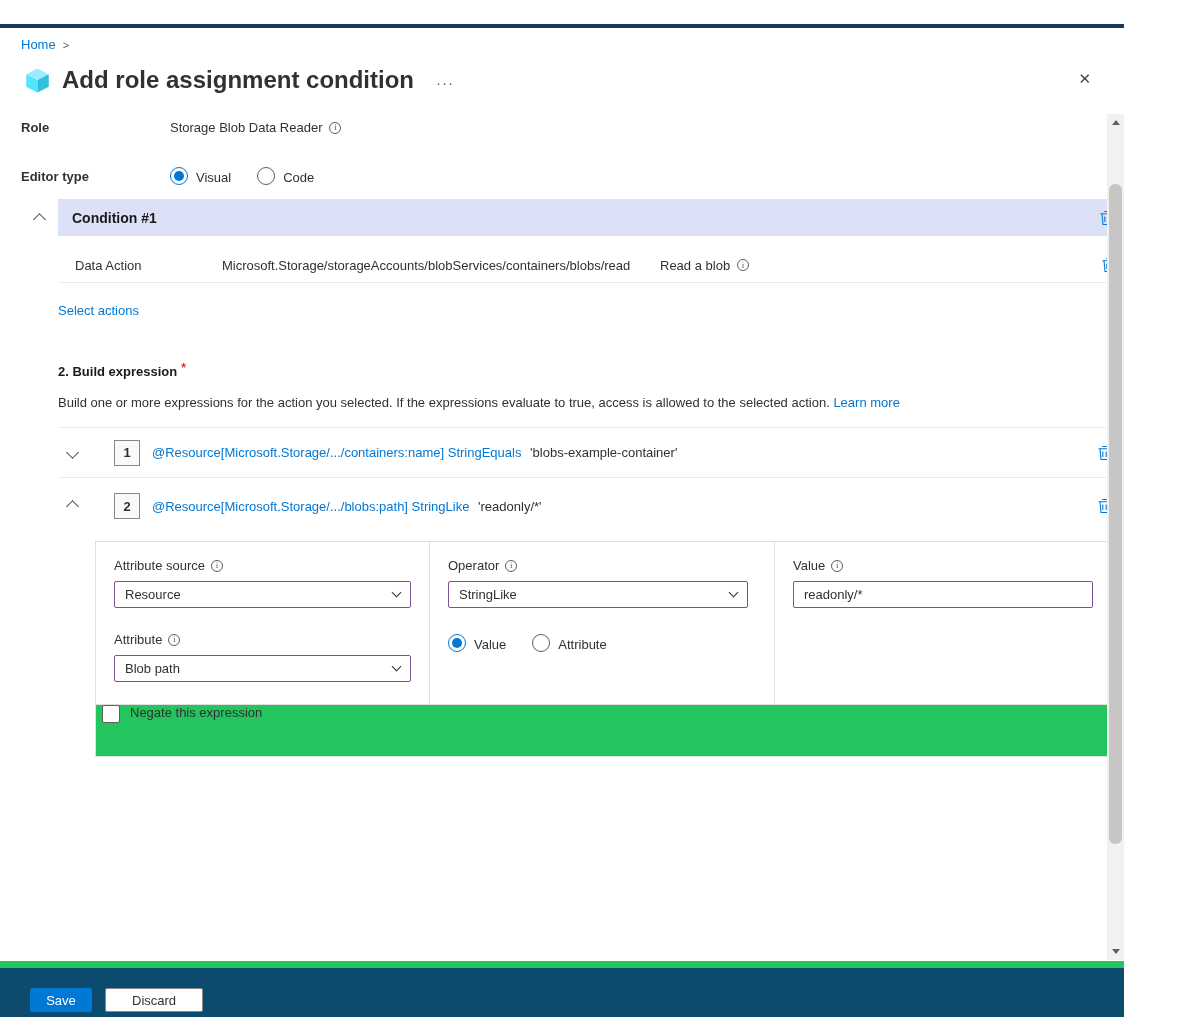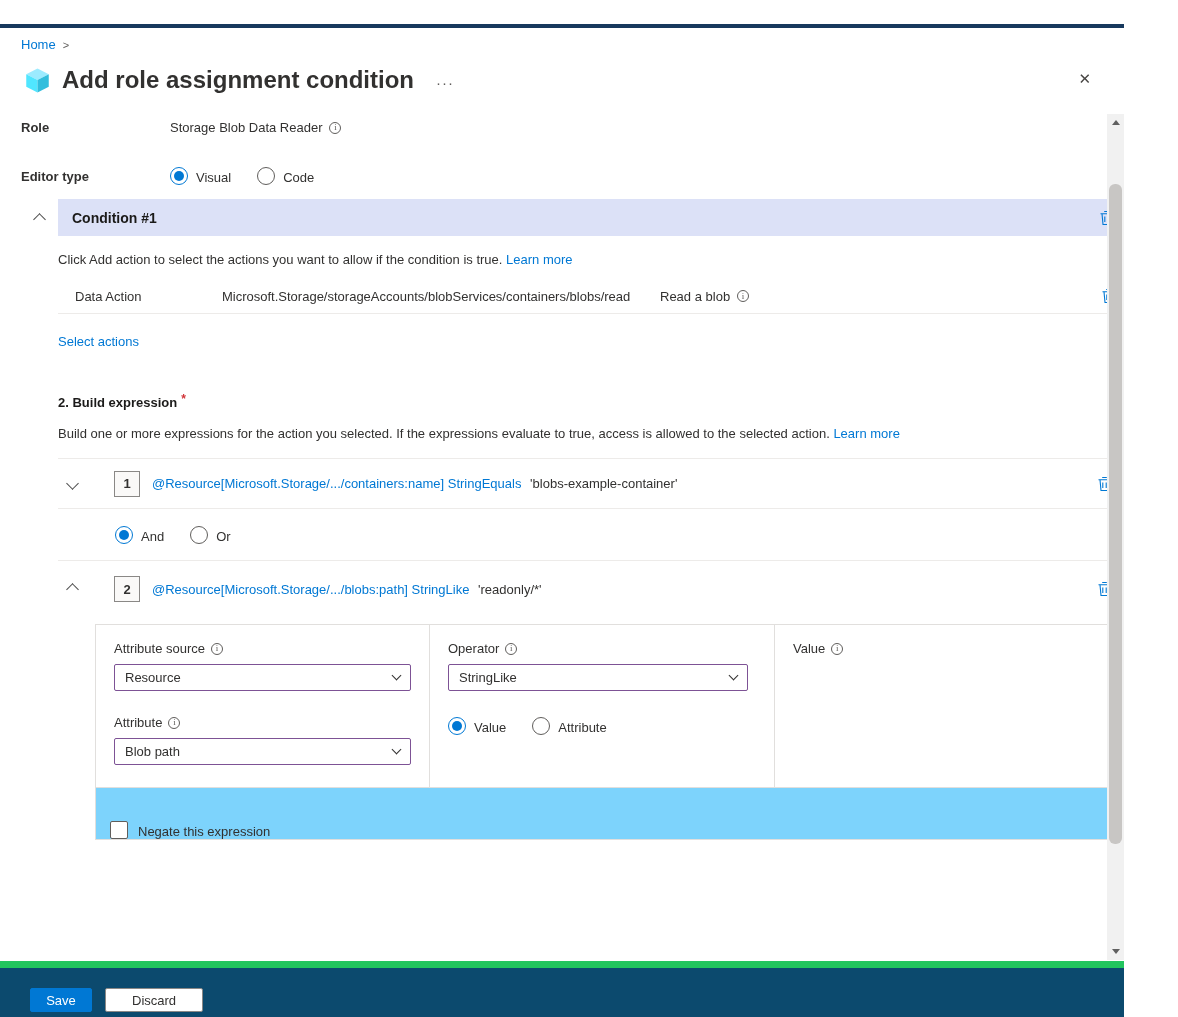--- a/index.html
+++ b/index.html
@@ -89,21 +89,21 @@
 
   .dropdown { height:27px; border:1px solid #7d5295; border-radius:2px; display:flex; align-items:center;
     justify-content:space-between; padding:0 10px; width:100%; max-width:300px; cursor:pointer; background:#fff; font-size:13px; }
   .dd-chev { width:7px; height:7px; border-right:1.4px solid #323130; border-bottom:1.4px solid #323130;
     transform:rotate(45deg); margin-top:-4px; flex:none; }
   .text-input { height:27px; border:1px solid #7d5295; border-radius:2px; padding:0 10px; width:100%; max-width:300px;
     font-family:"Liberation Sans", sans-serif; font-size:13px; color:#323130; outline:none; }
   .valattr-radios { margin-top:26px; display:flex; align-items:center; }
 
   .negate-row { margin:0 3px 0 37px; border:1px solid #e1dfdd; border-top:none; height:52px; display:flex;
-    align-items:flex-end; padding-left:14px; background:#7dd3fc; }
+    align-items:flex-start; padding-left:6px; background:#22c55e; }
   .checkbox { width:18px; height:18px; border:1px solid #605e5c; border-radius:2px; background:#fff; flex:none; cursor:pointer; }
   .negate-label { margin-left:10px; }
 
   .footer { position:absolute; left:0; bottom:16px; width:1178px; height:64px; background:#0c4a6e;
     border-top:7px solid #22c55e; display:flex; align-items:flex-start; padding:20px 0 0 30px; }
   .btn { height:24px; font-family:"Liberation Sans", sans-serif; font-size:13px; border-radius:2px; cursor:pointer; }
   .btn-save { min-width:62px; background:#0078d4; color:#fff; border:1px solid #0078d4; }
   .btn-discard { background:#fff; color:#323130; border:1px solid #8a8886; padding:0 26px; margin-left:13px; }
 
   .vscroll { position:absolute; top:90px; right:0; width:17px; height:846px; background:#f1f1f1; }
@@ -171,24 +171,20 @@
       <div class="condition-bar">
         <span class="condition-title">Condition #1</span>
         <span class="trash-btn bar-trash">
           <svg width="15" height="16" viewBox="0 0 15 16" fill="none">
             <path d="M5.2 1.5h4.6 M1.5 3.8h12 M3 3.8l1 10.7h7l1-10.7 M5.8 6.5v5.5 M9.2 6.5v5.5" stroke="#0078d4" stroke-width="1.1"></path>
           </svg>
         </span>
       </div>
 
 
-      <div class="sec-desc">
-        <span>Click Add action to select the actions you want to allow if the condition is true.</span>
-        <a class="link">Learn more</a>
-      </div>
 
       <div class="actions-table">
         <div class="t-row">
           <span class="col-type">Data Action</span>
           <span class="col-action">Microsoft.Storage/storageAccounts/blobServices/containers/blobs/read</span>
           <span class="col-op">
             <span>Read a blob</span>
             <span class="info-icon">i</span>
           </span>
           <span class="col-del">
@@ -222,30 +218,20 @@
             <a class="link">StringEquals</a>
             <span class="expr-val">'blobs-example-container'</span>
           </span>
           <span class="trash-btn">
             <svg width="15" height="16" viewBox="0 0 15 16" fill="none">
               <path d="M5.2 1.5h4.6 M1.5 3.8h12 M3 3.8l1 10.7h7l1-10.7 M5.8 6.5v5.5 M9.2 6.5v5.5" stroke="#0078d4" stroke-width="1.1"></path>
             </svg>
           </span>
         </div>
 
-        <div class="andor-row">
-          <span class="radio selected">
-            <span class="radio-circle"></span>
-            <span class="radio-label">And</span>
-          </span>
-          <span class="radio">
-            <span class="radio-circle"></span>
-            <span class="radio-label">Or</span>
-          </span>
-        </div>
 
         <div class="expr-row expanded">
           <span class="expr-chev"><span class="chev up"></span></span>
           <span class="expr-num">2</span>
           <span class="expr-text">
             <a class="link">@Resource[Microsoft.Storage/.../blobs:path]</a>
             <a class="link">StringLike</a>
             <span class="expr-val">'readonly/*'</span>
           </span>
           <span class="trash-btn">
@@ -295,20 +281,21 @@
                 <span class="radio-label">Attribute</span>
               </span>
             </div>
           </div>
 
           <div class="ed-cell ed-cell3">
             <div class="ed-label">
               <span>Value</span>
               <span class="info-icon">i</span>
             </div>
+            <input class="text-input" type="text" value="readonly/*" style="">
           </div>
 
         </div>
 
         <div class="negate-row">
           <span class="checkbox"></span>
           <span class="negate-label">Negate this expression</span>
         </div>
 
       </div>

